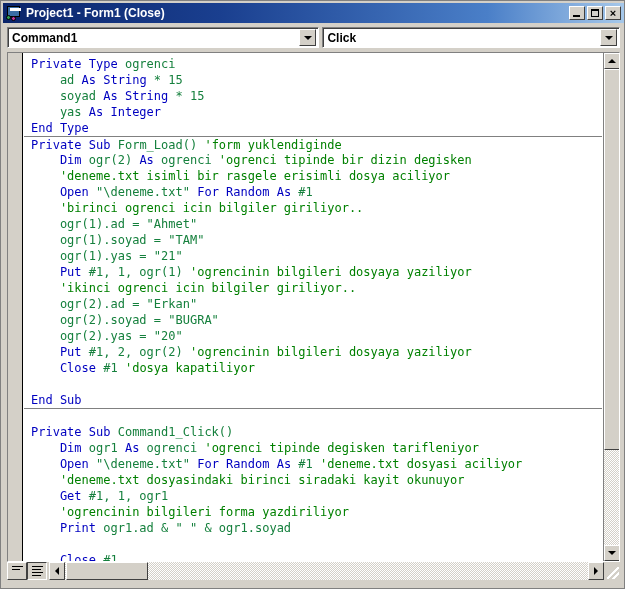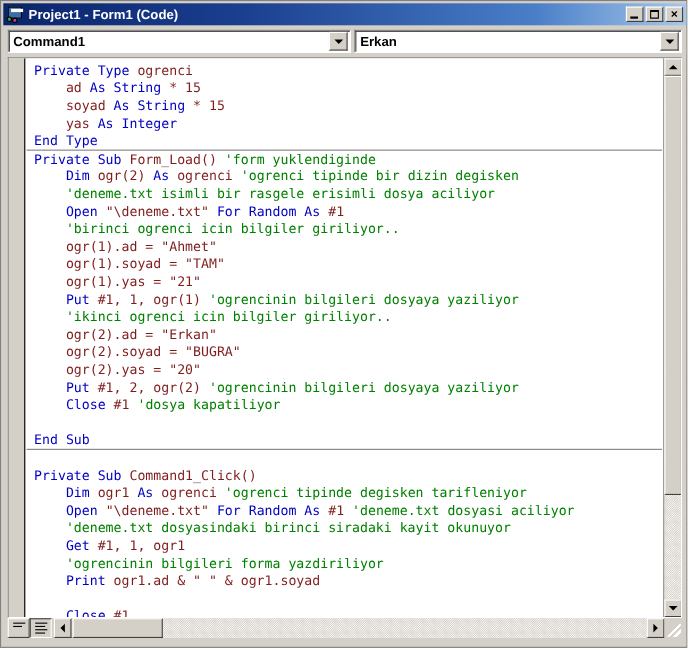--- a/index.html
+++ b/index.html
@@ -258,21 +258,21 @@
     white-space: pre;
     box-sizing: border-box;
   }
   .sep {
     height: 16px;
     border-top: 1px solid #808080;
     box-sizing: border-box;
     padding-left: 7px;
   }
   .kw  { color: #0000C0; }
-  .id  { color: #7f1d1d; }
+  .id  { color: #15803d; }
   .cm  { color: #008000; }
 
   
   .vscroll {
     position: absolute;
     right: 0; top: 0;
     width: 16px;
     height: 100%;
     background: #d4d0c8;
     border-left: 1px solid #808080;
@@ -427,21 +427,21 @@
 <div id="app">
 
   <div class="titlebar">
     <div class="title-icon">
       <div class="frm">
           <div class="frm-cap"></div>
         </div>
       <div class="dot1"></div>
       <div class="dot2"></div>
     </div>
-    <div class="title-text">Project1 - Form1 (Code)</div>
+    <div class="title-text">Project1 - Form1 (Close)</div>
     <div class="title-buttons">
       <div class="tbtn tbtn-min">
           <span class="gl"></span>
         </div>
       <div class="tbtn tbtn-max">
           <span class="gl"></span>
         </div>
       <div class="tbtn tbtn-close">
           <span class="gl">×</span>
         </div>
@@ -449,21 +449,21 @@
   </div>
 
   <div class="combo-row">
     <div class="combo combo-left">
       <div class="combo-text">Command1</div>
       <div class="combo-arrow">
           <span class="arrow-dn"></span>
         </div>
     </div>
     <div class="combo combo-right">
-      <div class="combo-text">Erkan</div>
+      <div class="combo-text">Click</div>
       <div class="combo-arrow">
           <span class="arrow-dn"></span>
         </div>
     </div>
   </div>
 
   <div class="code-frame">
     <div class="margin-bar"></div>
     <div class="code-area">
       <div class="code-lines" id="code-lines"><div class="cl"><span class="kw">Private Type </span><span class="id">ogrenci</span></div><div class="cl"><span class="id">    ad </span><span class="kw">As String </span><span class="id">* 15</span></div><div class="cl"><span class="id">    soyad </span><span class="kw">As String </span><span class="id">* 15</span></div><div class="cl"><span class="id">    yas </span><span class="kw">As Integer</span></div><div class="cl"><span class="kw">End Type</span></div><div class="sep"><span class="kw">Private Sub </span><span class="id">Form_Load() </span><span class="cm">'form yuklendiginde</span></div><div class="cl"><span class="kw">    Dim </span><span class="id">ogr(2) </span><span class="kw">As </span><span class="id">ogrenci </span><span class="cm">'ogrenci tipinde bir dizin degisken</span></div><div class="cl"><span class="cm">    'deneme.txt isimli bir rasgele erisimli dosya aciliyor</span></div><div class="cl"><span class="kw">    Open </span><span class="id">"\deneme.txt" </span><span class="kw">For Random As </span><span class="id">#1</span></div><div class="cl"><span class="cm">    'birinci ogrenci icin bilgiler giriliyor..</span></div><div class="cl"><span class="id">    ogr(1).ad = "Ahmet"</span></div><div class="cl"><span class="id">    ogr(1).soyad = "TAM"</span></div><div class="cl"><span class="id">    ogr(1).yas = "21"</span></div><div class="cl"><span class="kw">    Put </span><span class="id">#1, 1, ogr(1) </span><span class="cm">'ogrencinin bilgileri dosyaya yaziliyor</span></div><div class="cl"><span class="cm">    'ikinci ogrenci icin bilgiler giriliyor..</span></div><div class="cl"><span class="id">    ogr(2).ad = "Erkan"</span></div><div class="cl"><span class="id">    ogr(2).soyad = "BUGRA"</span></div><div class="cl"><span class="id">    ogr(2).yas = "20"</span></div><div class="cl"><span class="kw">    Put </span><span class="id">#1, 2, ogr(2) </span><span class="cm">'ogrencinin bilgileri dosyaya yaziliyor</span></div><div class="cl"><span class="kw">    Close </span><span class="id">#1 </span><span class="cm">'dosya kapatiliyor</span></div><div class="cl"><span class="id"></span></div><div class="cl"><span class="kw">End Sub</span></div><div class="sep"><span class="id"></span></div><div class="cl"><span class="kw">Private Sub </span><span class="id">Command1_Click()</span></div><div class="cl"><span class="kw">    Dim </span><span class="id">ogr1 </span><span class="kw">As </span><span class="id">ogrenci </span><span class="cm">'ogrenci tipinde degisken tarifleniyor</span></div><div class="cl"><span class="kw">    Open </span><span class="id">"\deneme.txt" </span><span class="kw">For Random As </span><span class="id">#1 </span><span class="cm">'deneme.txt dosyasi aciliyor</span></div><div class="cl"><span class="cm">    'deneme.txt dosyasindaki birinci siradaki kayit okunuyor</span></div><div class="cl"><span class="kw">    Get </span><span class="id">#1, 1, ogr1</span></div><div class="cl"><span class="cm">    'ogrencinin bilgileri forma yazdiriliyor</span></div><div class="cl"><span class="kw">    Print </span><span class="id">ogr1.ad &amp; " " &amp; ogr1.soyad</span></div><div class="cl"><span class="id"></span></div><div class="cl"><span class="kw">    Close </span><span class="id">#1</span></div></div>

